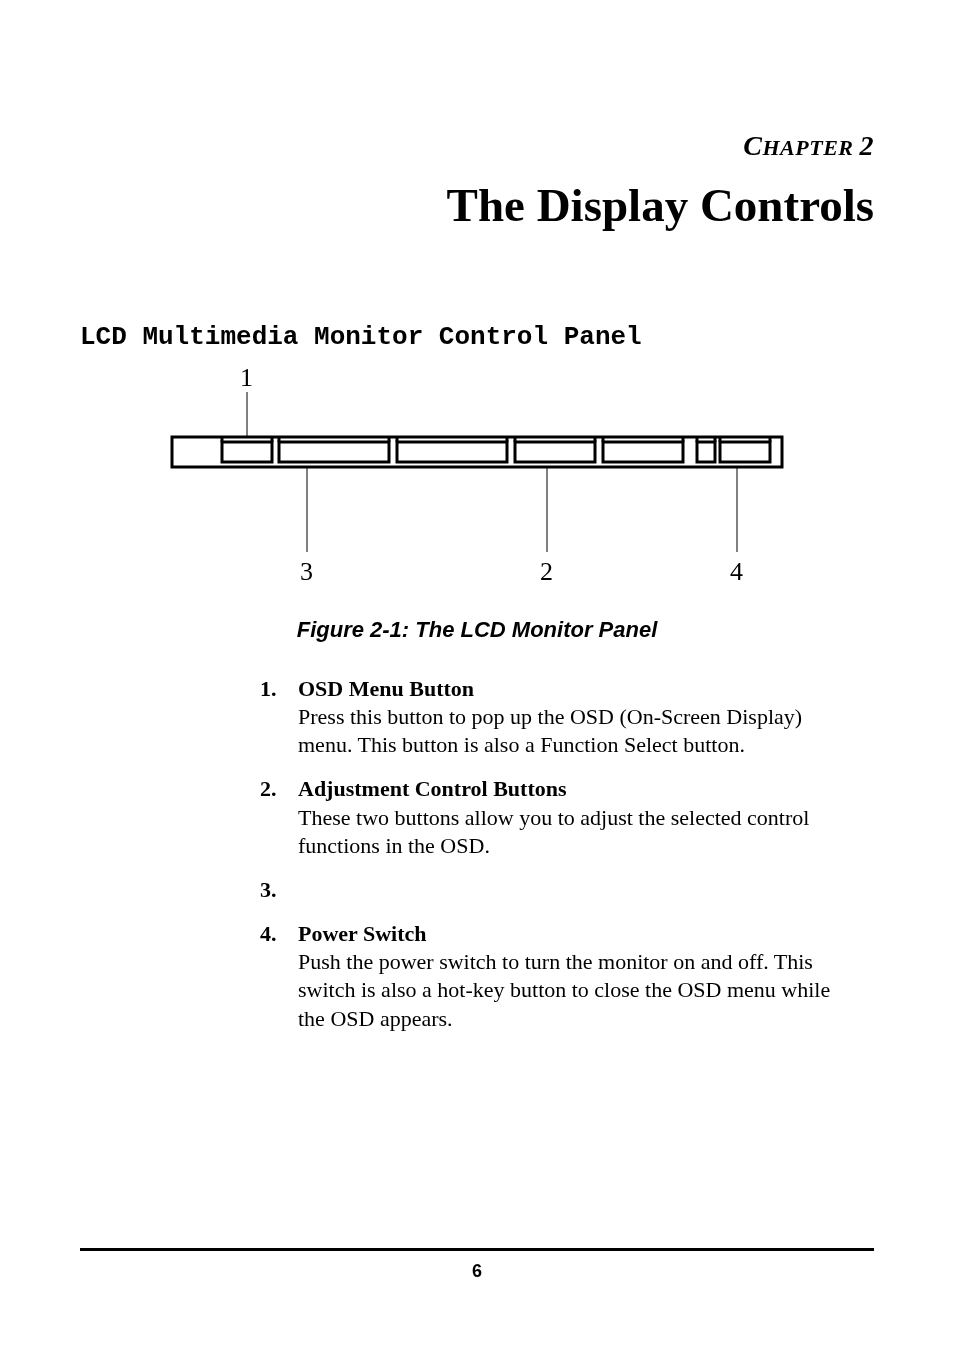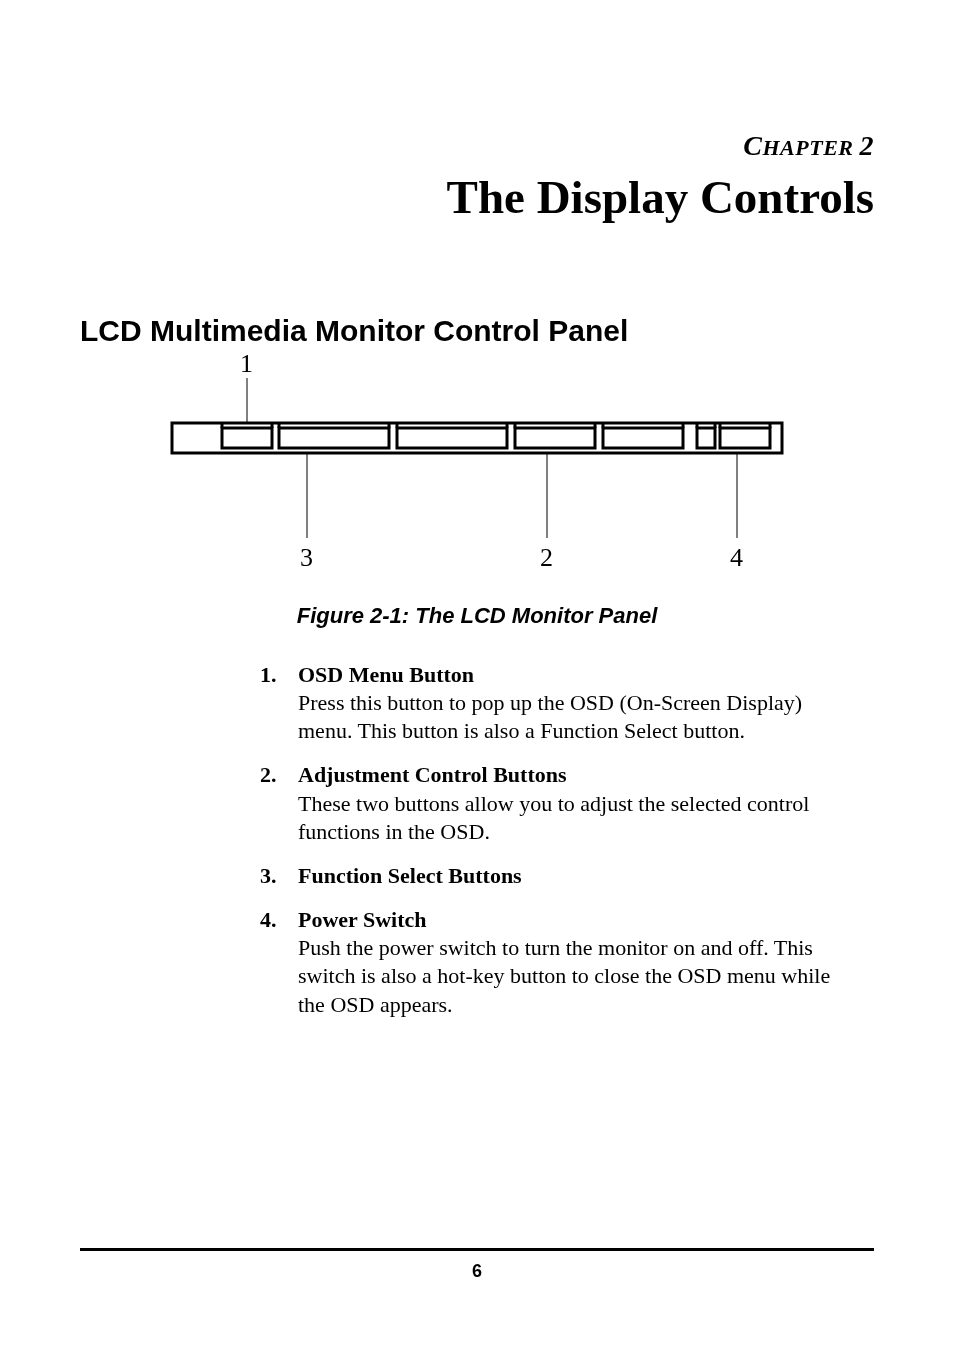--- a/index.html
+++ b/index.html
@@ -13,33 +13,34 @@
   }
   .page {
     padding: 130px 80px 0 80px;
   }
   .chapter-label {
     text-align: right;
     font-style: italic;
     font-weight: bold;
     font-size: 28px;
     letter-spacing: 0.5px;
-    margin-bottom: 8px;
+    margin-bottom: 16px;
   }
   .chapter-label .small-caps { font-size: 22px; }
   .chapter-title {
     text-align: right;
     font-size: 47px;
     font-weight: bold;
     margin-bottom: 90px;
   }
   .section-title {
-    font-family: Liberation Sans, sans-serif;
+    font-family: Liberation Mono, monospace;
     font-weight: bold;
-    font-size: 30px;
+    font-size: 26px;
+    margin-bottom: 10px;
   }
   .figure-wrap {
     text-align: center;
   }
   .figure-svg {
     display: block;
     margin: 0 auto 20px auto;
   }
   .figure-caption {
     font-family: Arial, Helvetica, sans-serif;
@@ -163,21 +164,21 @@
       <div class="num">2.</div>
       <div class="body">
         <span class="title">Adjustment Control Buttons</span><br>
         <span class="desc">These two buttons allow you to adjust the selected control functions in the OSD.</span>
       </div>
     </div>
 
     <div class="item">
       <div class="num">3.</div>
       <div class="body">
-        <span class="title">Function Select Buttons</span><br>
+        <br>
       </div>
     </div>
 
     <div class="item">
       <div class="num">4.</div>
       <div class="body">
         <span class="title">Power Switch</span><br>
         <span class="desc">Push the power switch to turn the monitor on and off. This switch is also a hot-key button to close the OSD menu while the OSD appears.</span>
       </div>
     </div>

